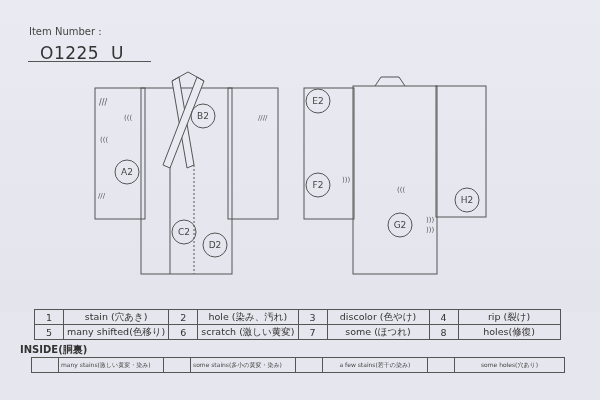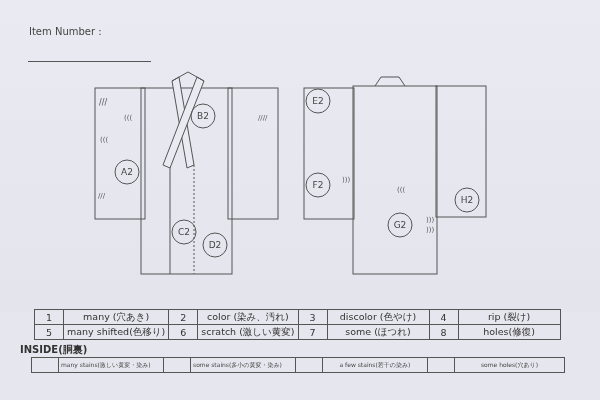--- a/index.html
+++ b/index.html
@@ -16,20 +16,21 @@
   .inside{position:absolute;left:31px;top:357px;border-collapse:collapse;font-size:6px;color:#444;}
   .inside td{border:1px solid #555;height:14px;padding:0 2px;white-space:nowrap;}
   .inside td.blank{width:22px;}
   .inside td.txt{width:100px;text-align:center;}
 </style>
 </head>
 <body>
 
 <div class="page">
   <div class="item-label">Item Number :</div>
+  <div class="item-number" style="white-space:pre;">O1225  U</div>
   <div class="item-line"></div>
 
   <svg class="drawing" width="600" height="300" fill="none" stroke="#555" stroke-width="1">
 
     <g>
       <rect x="95" y="88" width="50" height="131"></rect>
       <rect x="228" y="88" width="50" height="131"></rect>
       <rect x="141" y="88" width="91" height="186"></rect>
       <line x1="170" y1="165" x2="170" y2="274"></line>
       <line x1="194" y1="165" x2="194" y2="274" stroke-dasharray="2,2"></line>
@@ -89,23 +90,23 @@
           <ellipse cx="467" cy="200" rx="12" ry="12" stroke="#555" fill="none"></ellipse>
           <text x="467" y="203" text-anchor="middle" font-size="9" fill="#444" stroke="none">H2</text>
         </g>
       </g>
   </svg>
 
   <table class="legend">
     <tbody>
         <tr>
       <td class="num">1</td>
-      <td style="width:95px">many (穴あき)</td>
+      <td style="width:95px">stain (穴あき)</td>
       <td class="num">2</td>
-      <td style="width:90px">color (染み、汚れ)</td>
+      <td style="width:90px">hole (染み、汚れ)</td>
       <td class="num">3</td>
       <td style="width:95px">discolor (色やけ)</td>
       <td class="num">4</td>
       <td style="width:95px">rip (裂け)</td>
     </tr>
     <tr>
       <td class="num">5</td>
       <td>many shifted(色移り)</td>
       <td class="num">6</td>
       <td>scratch (激しい黄変)</td>

